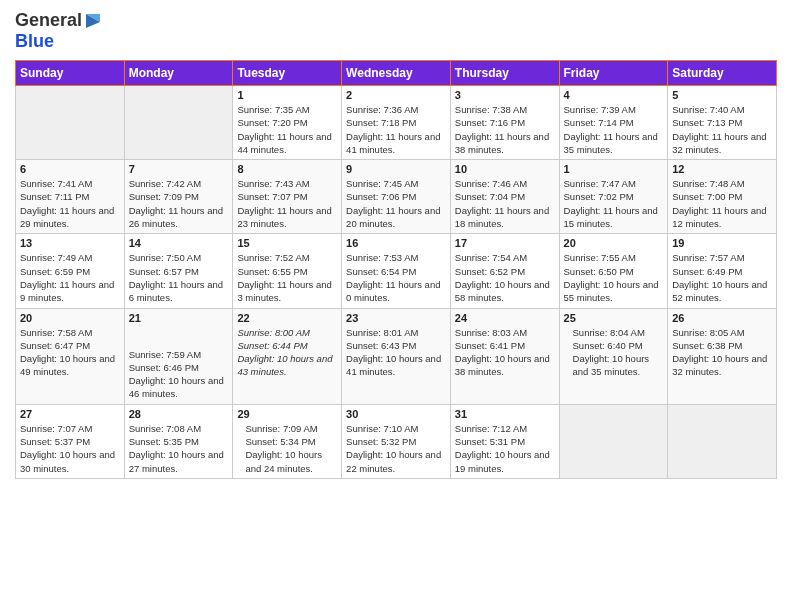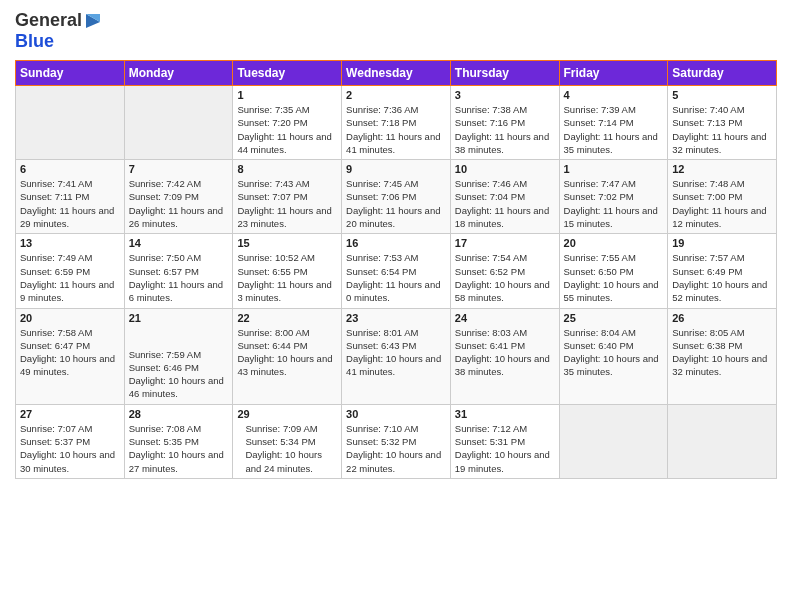--- a/index.html
+++ b/index.html
@@ -216,21 +216,21 @@
 Daylight: 11 hours and 9 minutes.</div>
           </td>
           <td>
             <div class="day-number">14</div>
             <div class="day-info" style="white-space: pre-line;">Sunrise: 7:50 AM
 Sunset: 6:57 PM
 Daylight: 11 hours and 6 minutes.</div>
           </td>
           <td>
             <div class="day-number">15</div>
-            <div class="day-info" style="white-space: pre-line;">Sunrise: 10:52 AM
+            <div class="day-info" style="white-space: pre-line;">Sunrise: 7:52 AM
 Sunset: 6:55 PM
 Daylight: 11 hours and 3 minutes.</div>
           </td>
           <td>
             <div class="day-number">16</div>
             <div class="day-info" style="white-space: pre-line;">Sunrise: 7:53 AM
 Sunset: 6:54 PM
 Daylight: 11 hours and 0 minutes.</div>
           </td>
           <td>
@@ -260,39 +260,39 @@
 Daylight: 10 hours and 49 minutes.</div>
           </td>
           <td>
             <div class="day-number">21</div>
             <div class="day-info" style="white-space: pre-line; margin-top: 24px;">Sunrise: 7:59 AM
 Sunset: 6:46 PM
 Daylight: 10 hours and 46 minutes.</div>
           </td>
           <td>
             <div class="day-number">22</div>
-            <div class="day-info" style="white-space: pre-line;">Sunrise: 8:00 AM
+            <div class="day-info" style="white-space: pre-line; font-style: italic;">Sunrise: 8:00 AM
 Sunset: 6:44 PM
 Daylight: 10 hours and 43 minutes.</div>
           </td>
           <td>
             <div class="day-number">23</div>
             <div class="day-info" style="white-space: pre-line;">Sunrise: 8:01 AM
 Sunset: 6:43 PM
 Daylight: 10 hours and 41 minutes.</div>
           </td>
           <td>
             <div class="day-number">24</div>
             <div class="day-info" style="white-space: pre-line;">Sunrise: 8:03 AM
 Sunset: 6:41 PM
 Daylight: 10 hours and 38 minutes.</div>
           </td>
           <td>
             <div class="day-number">25</div>
-            <div class="day-info" style="white-space: pre-line;">Sunrise: 8:04 AM
+            <div class="day-info" style="white-space: pre-line; margin-left: 9px;">Sunrise: 8:04 AM
 Sunset: 6:40 PM
 Daylight: 10 hours and 35 minutes.</div>
           </td>
           <td>
             <div class="day-number">26</div>
             <div class="day-info" style="white-space: pre-line;">Sunrise: 8:05 AM
 Sunset: 6:38 PM
 Daylight: 10 hours and 32 minutes.</div>
           </td>
         </tr>

